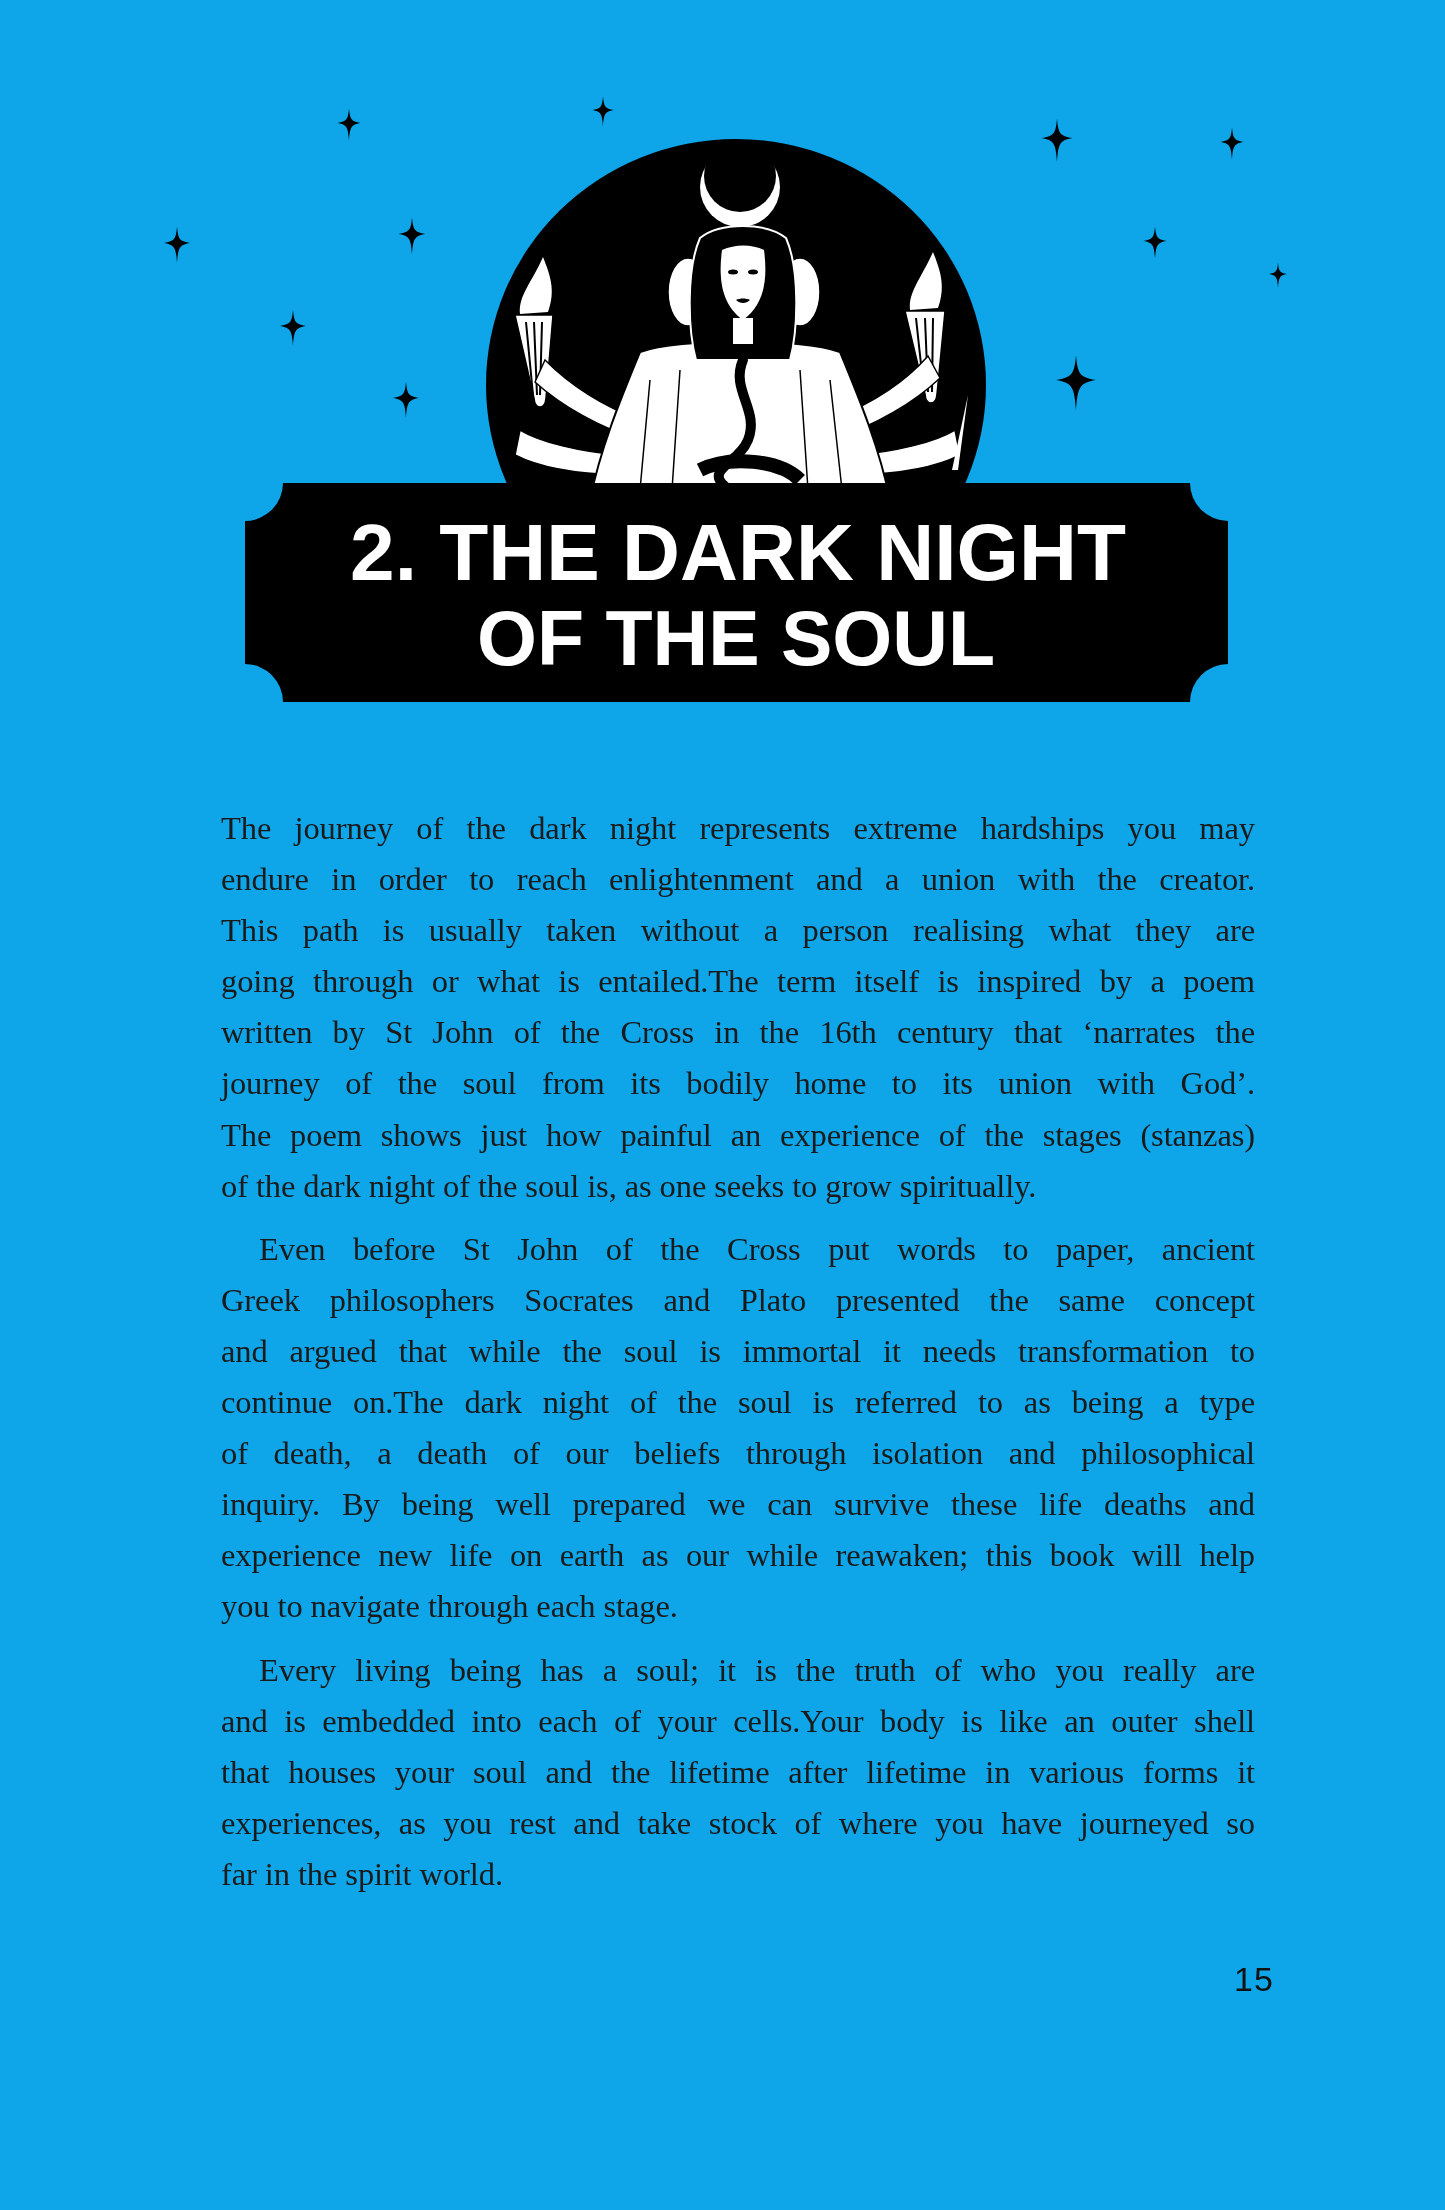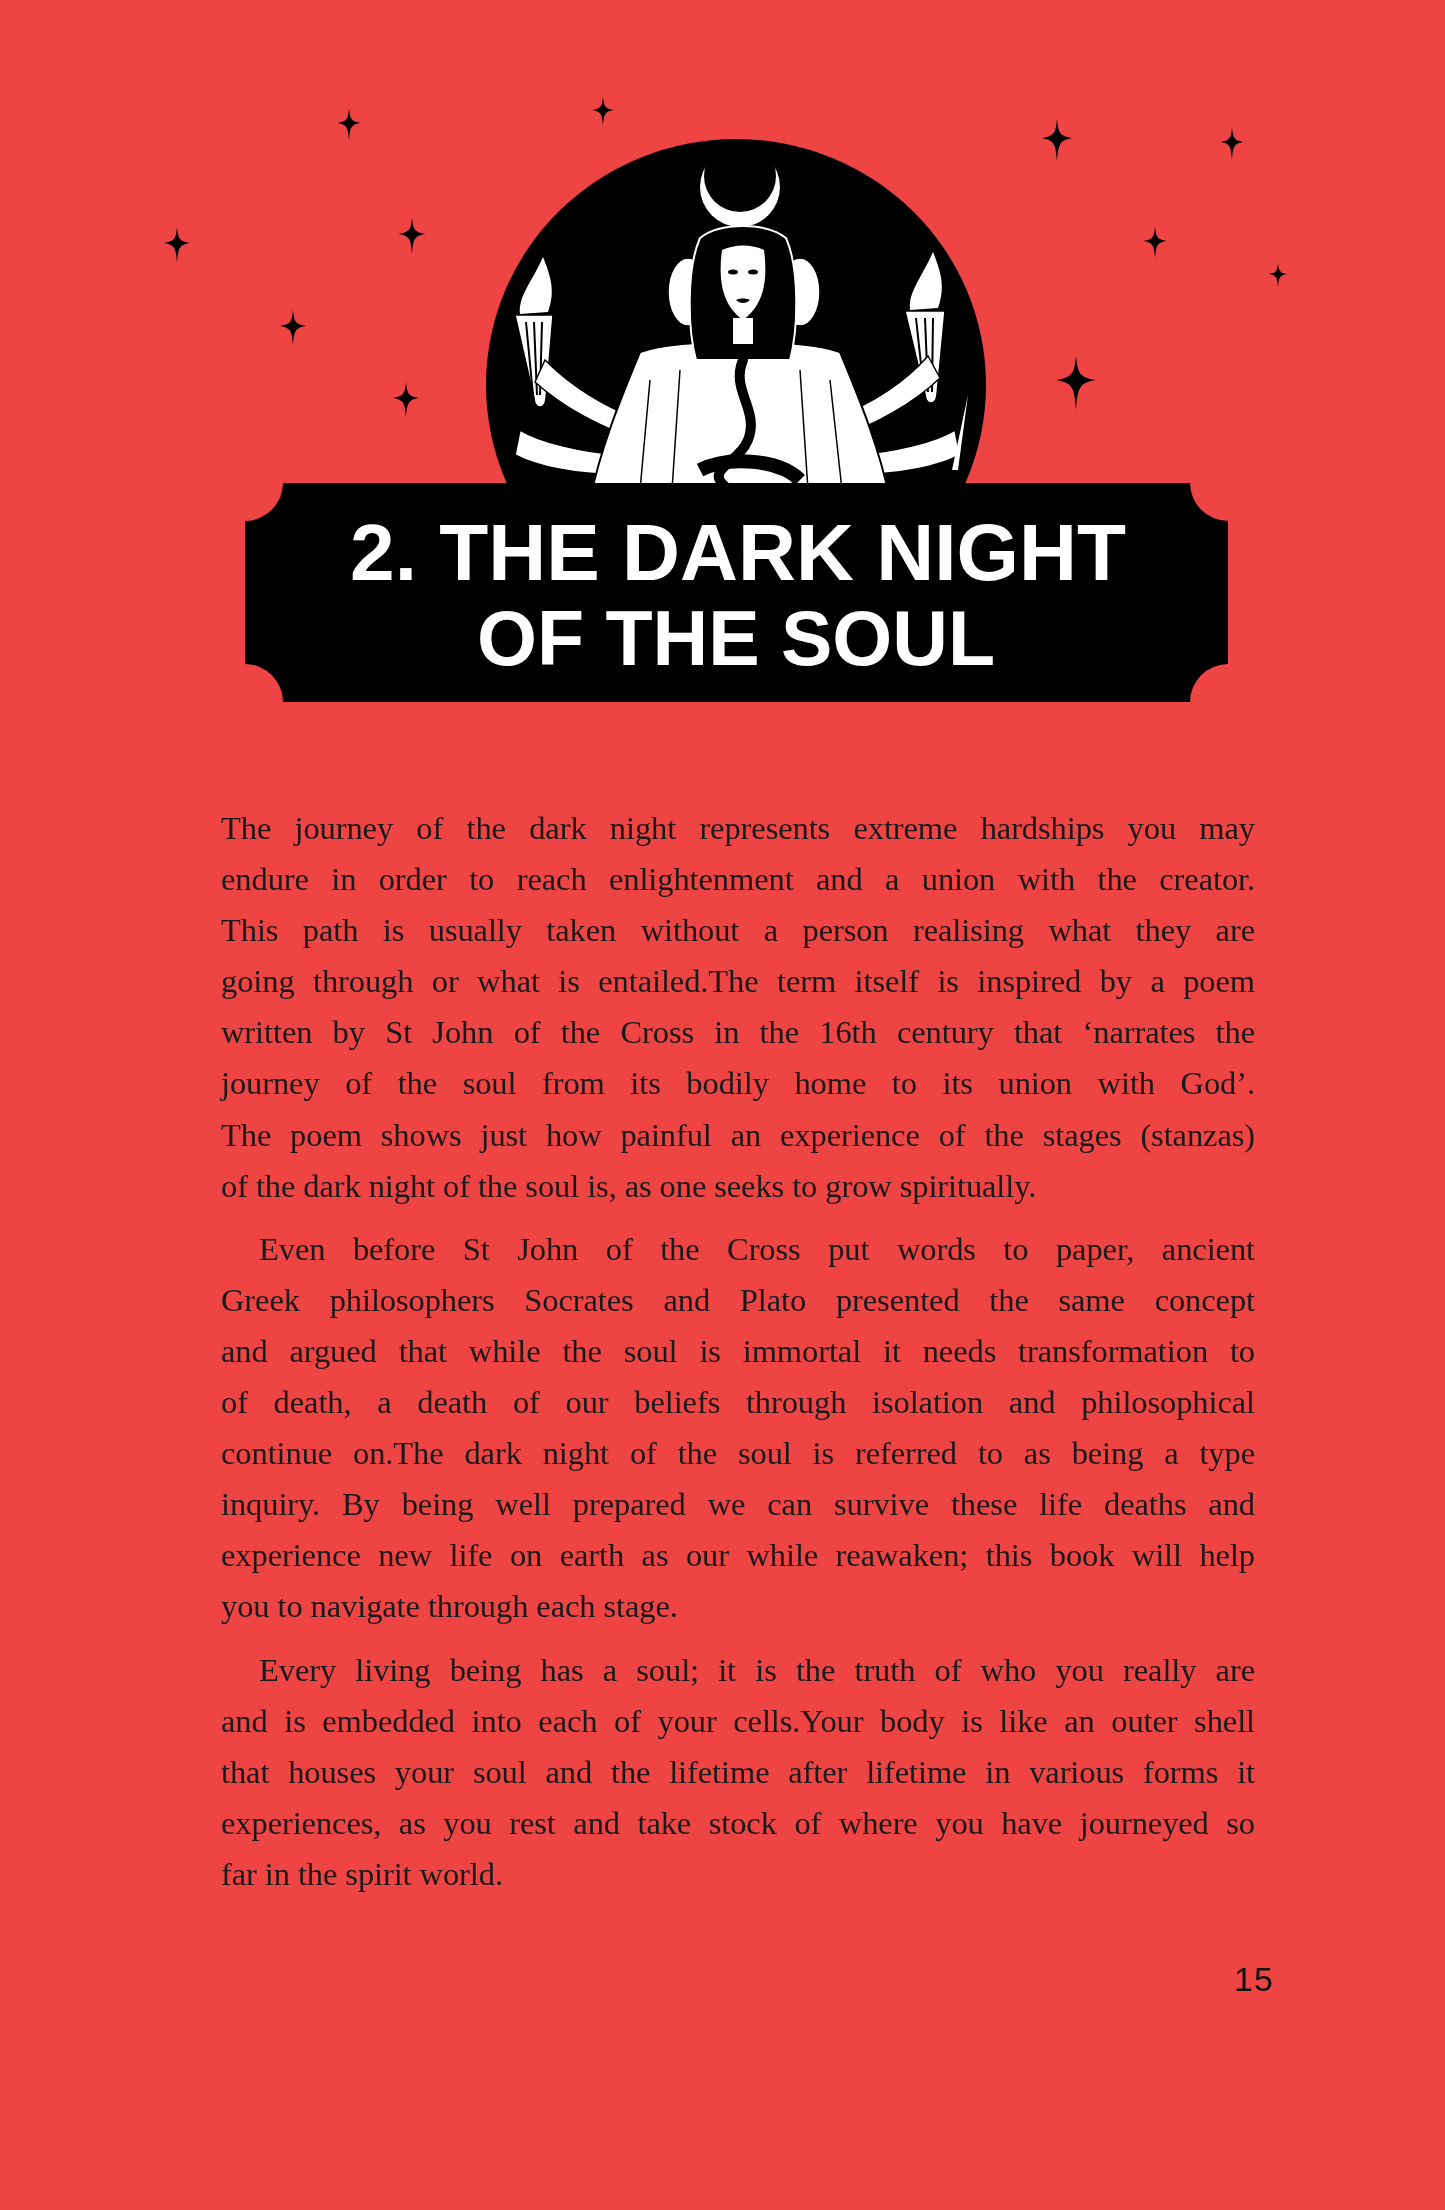--- a/index.html
+++ b/index.html
@@ -1,17 +1,17 @@
 <!DOCTYPE html>
 <html><head>
 <meta charset="utf-8">
 <style>
   html, body { margin: 0; padding: 0; background: #ffffff; }
   body { width: 1445px; height: 2210px; position: relative; overflow: hidden; }
-  .page { position: absolute; left: 0; top: 0; width: 1445px; height: 2210px; background: #ef4444; }
+  .page { position: absolute; left: 0; top: 0; width: 1445px; height: 2210px; background: #0ea5e9; }
   .art { position: absolute; left: 0; top: 0; width: 1445px; height: 760px; }
   .title-svg text {
     font-family: "Liberation Sans", "DejaVu Sans", sans-serif;
     font-weight: 700;
     fill: #ffffff;
   }
   .body-text {
     position: absolute;
     left: 209px;
     top: 791px;
@@ -167,22 +167,22 @@
       <span class="line">going through or what is entailed.The term itself is inspired by a poem</span>
       <span class="line">written by St John of the Cross in the 16th century that ‘narrates the</span>
       <span class="line">journey of the soul from its bodily home to its union with God’.</span>
       <span class="line">The poem shows just how painful an experience of the stages (stanzas)</span>
       <span class="line last">of the dark night of the soul is, as one seeks to grow spiritually.</span>
     </div>
     <div class="para">
       <span class="line indent">Even before St John of the Cross put words to paper, ancient</span>
       <span class="line">Greek philosophers Socrates and Plato presented the same concept</span>
       <span class="line">and argued that while the soul is immortal it needs transformation to</span>
+      <span class="line">continue on.The dark night of the soul is referred to as being a type</span>
       <span class="line">of death, a death of our beliefs through isolation and philosophical</span>
-      <span class="line">continue on.The dark night of the soul is referred to as being a type</span>
       <span class="line">inquiry. By being well prepared we can survive these life deaths and</span>
       <span class="line">experience new life on earth as our while reawaken; this book will help</span>
       <span class="line last">you to navigate through each stage.</span>
     </div>
     <div class="para">
       <span class="line indent">Every living being has a soul; it is the truth of who you really are</span>
       <span class="line">and is embedded into each of your cells.Your body is like an outer shell</span>
       <span class="line">that houses your soul and the lifetime after lifetime in various forms it</span>
       <span class="line">experiences, as you rest and take stock of where you have journeyed so</span>
       <span class="line last">far in the spirit world.</span>

